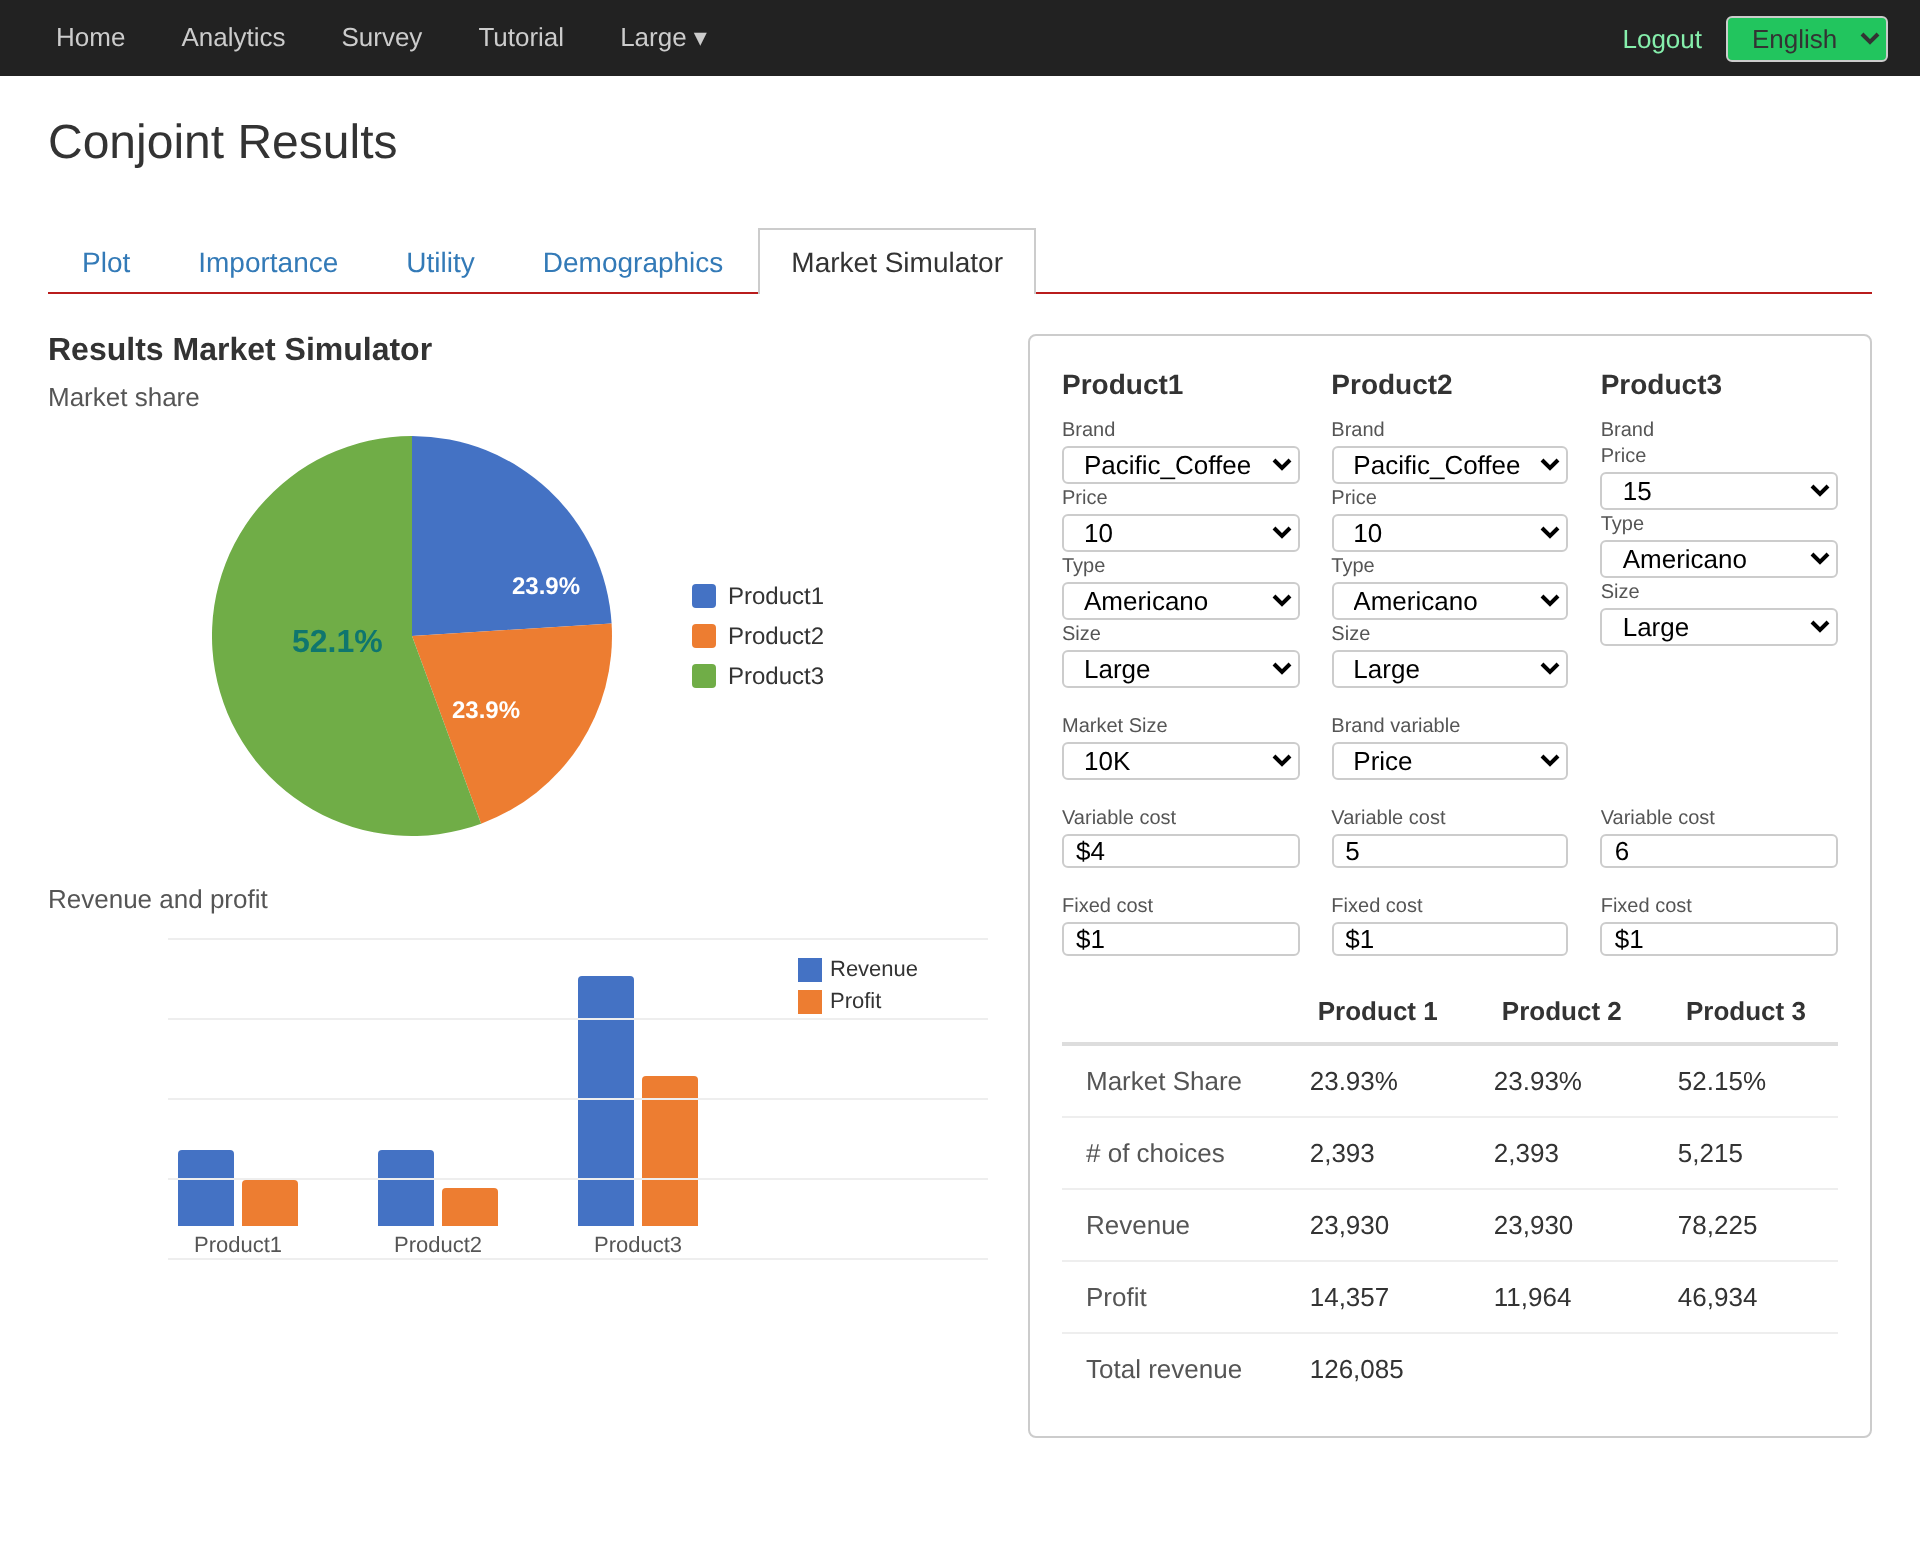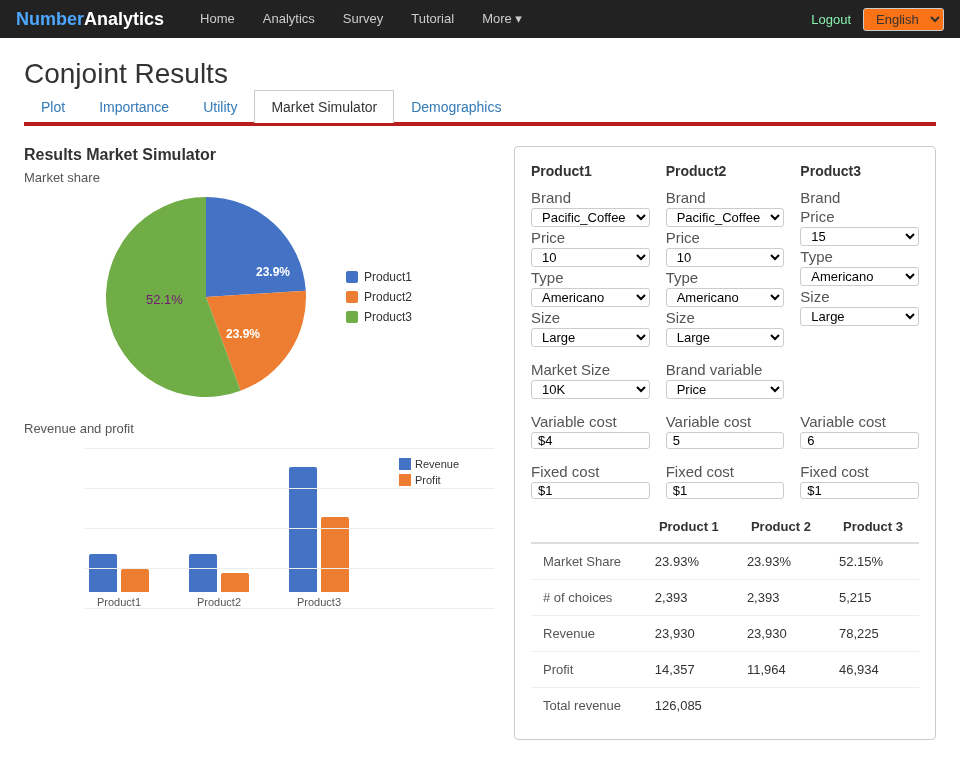--- a/index.html
+++ b/index.html
@@ -26,35 +26,35 @@
       color: #ccc;
       text-decoration: none;
       padding: 0 12px;
       line-height: 38px;
       font-size: 13px;
       cursor: pointer;
     }
     .nav-right { display: flex; align-items: center; gap: 12px; }
     .nav-logout { color: #86efac; font-size: 13px; cursor: pointer; }
     .nav-lang {
-      background: #f97316;
+      background: #22c55e;
       color: #333;
       border: 1px solid #ccc;
       border-radius: 3px;
       padding: 2px 8px;
       font-size: 13px;
       cursor: pointer;
     }
 
     
     .page { padding: 20px 24px; }
-    .page-title { font-size: 28px; font-weight: 300; margin-bottom: 0; }
-
-    
-    .tabs { display: flex; border-bottom: 4px solid #b91c1c; margin-bottom: 20px; }
+    .page-title { font-size: 24px; font-weight: 300; margin-bottom: 28px; }
+
+    
+    .tabs { display: flex; border-bottom: 1px solid #b91c1c; margin-bottom: 20px; }
     .tab {
       padding: 8px 16px;
       cursor: pointer;
       color: #337ab7;
       font-size: 14px;
       border: 1px solid transparent;
       border-bottom: none;
       margin-bottom: -1px;
     }
     .tab.active {
@@ -91,21 +91,21 @@
     .y-axis { position: absolute; left: 0; top: 0; height: 140px; width: 60px; display: flex; flex-direction: column; justify-content: space-between; align-items: flex-end; padding-right: 6px; }
     .y-tick { font-size: 10px; color: #666; }
     .bar-legend-item { display: flex; align-items: center; gap: 4px; font-size: 11px; }
     .bar-legend-dot { width: 12px; height: 12px; }
     .grid-line { position: absolute; left: 60px; right: 0; height: 1px; background: #eee; }
 
     
     .products-row { display: flex; gap: 16px; margin-bottom: 12px; }
     .product-col { flex: 1; }
     .product-header { font-size: 14px; font-weight: 600; margin-bottom: 10px; color: #333; }
-    .field-label { font-size: 15px; color: #555; margin-bottom: 2px; margin-top: 2px; }
+    .field-label { font-size: 10px; color: #555; margin-bottom: 2px; margin-top: 2px; }
     .field-select, .field-input {
       width: 100%;
       padding: 0 6px;
       border: 1px solid #ccc;
       border-radius: 3px;
       font-size: 13px;
       background: #fff;
     }
     .field-select { appearance: auto; }
 
@@ -128,47 +128,44 @@
       text-align: left;
     }
     .results-table td:first-child { text-align: left; color: #555; }
     .results-table tr:last-child td { border-bottom: none; }
     .results-table .total-row td { font-weight: 500; }
   </style>
 </head>
 <body>
 
 <nav>
-  <div class="nav-logo">
-    <span>Number</span><span style="color:#fff">Analytics</span>
-  </div>
   <div class="nav-links">
     <a class="nav-link">Home</a>
     <a class="nav-link">Analytics</a>
     <a class="nav-link">Survey</a>
     <a class="nav-link">Tutorial</a>
-    <a class="nav-link">More ▾</a>
+    <a class="nav-link">Large ▾</a>
   </div>
   <div class="nav-right">
     <span class="nav-logout">Logout</span>
     <select class="nav-lang">
       <option>English</option>
     </select>
   </div>
 </nav>
 
 <div class="page">
   <h1 class="page-title">Conjoint Results</h1>
 
   <div class="tabs">
     <div class="tab">Plot</div>
     <div class="tab">Importance</div>
     <div class="tab">Utility</div>
+    <div class="tab">Demographics</div>
     <div class="tab active">Market Simulator</div>
-    <div class="tab">Demographics</div>
   </div>
 
   <div class="content">
 
     <div class="left-panel">
       <div class="section-title">Results Market Simulator</div>
       <div class="section-subtitle">Market share</div>
 
       <div class="pie-container">
         <svg width="200" height="200" viewBox="-1 -1 2 2" style="transform:rotate(-90deg)">
@@ -176,21 +173,21 @@
           <path d="M0,0 L1,0 A1,1 0 0,1 0.0628,0.998 Z" fill="#4472C4"></path>
 
           <path d="M0,0 L0.0628,0.998 A1,1 0 0,1 -0.9384,0.3455 Z" fill="#ED7D31"></path>
 
           <path d="M0,0 L-0.9384,0.3455 A1,1 0 1,1 1,0 Z" fill="#70AD47"></path>
         </svg>
 
         <div style="position:relative; width:200px; height:200px; margin-left:-200px;">
           <span style="position:absolute; top:68px; left:130px; font-size:12px; font-weight:bold; color:#fff;">23.9%</span>
           <span style="position:absolute; top:130px; left:100px; font-size:12px; font-weight:bold; color:#fff;">23.9%</span>
-          <span style="position:absolute; top:95px; left:20px; font-size:13px; font-weight:normal; color:#701a75;">52.1%</span>
+          <span style="position:absolute; top:95px; left:20px; font-size:16px; font-weight:bold; color:#0f766e;">52.1%</span>
         </div>
         <div class="legend">
           <div class="legend-item">
             <div class="legend-dot" style="background:#4472C4"></div>
             <span>Product1</span>
           </div>
           <div class="legend-item">
             <div class="legend-dot" style="background:#ED7D31"></div>
             <span>Product2</span>
           </div>

